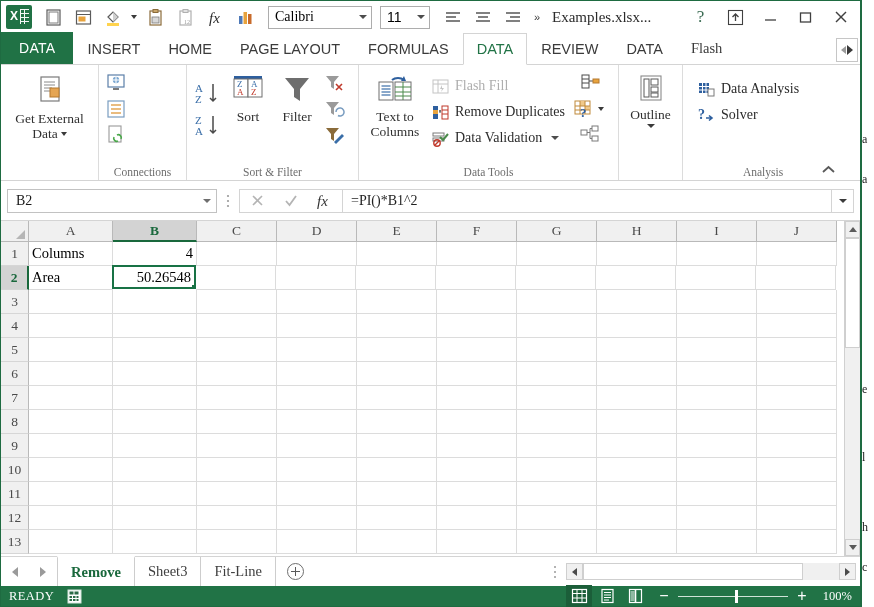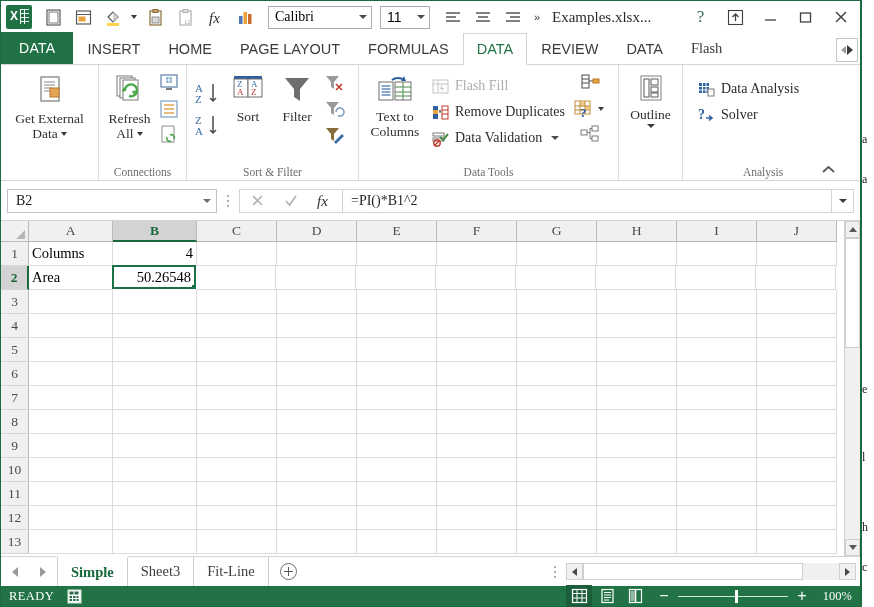--- a/index.html
+++ b/index.html
@@ -570,34 +570,20 @@
               <span>Get External</span><br>
               <span>Data</span><span class="dcaret"></span>
             </div>
           </div>
         </div>
         <div class="rgroup-label"></div>
       </div>
 
       <div class="rgroup" style="width:88px">
         <div class="rgroup-body">
-          <div class="big-btn" style="width:56px">
-            <svg width="34" height="34" viewBox="0 0 34 34">
-              <rect x="4" y="2" width="15" height="20" fill="#fff" stroke="#7a7a7a" stroke-width="1"></rect>
-              <rect x="7" y="4" width="15" height="20" fill="#fff" stroke="#7a7a7a" stroke-width="1"></rect>
-              <rect x="10" y="6" width="15" height="20" fill="#fff" stroke="#7a7a7a" stroke-width="1"></rect>
-              <path d="M12 17 a6 6 0 1 1 4 5" fill="none" stroke="#4aa84a" stroke-width="2.4"></path>
-              <path d="M11 13 l2 4 l-4.5 .5 z" fill="#4aa84a"></path>
-              <path d="M21 21 l-2 -4 l4.5 -.5 z" fill="#4aa84a"></path>
-            </svg>
-            <div class="lbl">
-              <span>Refresh</span><br>
-              <span>All</span><span class="dcaret"></span>
-            </div>
-          </div>
           <div class="icon-col">
             <div class="iconbtn">
               <svg width="22" height="22" viewBox="0 0 22 22">
                   <rect x="3" y="3" width="16" height="12" fill="#fff" stroke="#5b7fa8" stroke-width="1.2"></rect>
                   <path d="M8 16 h6 v2 h-6z" fill="#7a7a7a"></path>
                   <circle cx="11" cy="8" r="3.2" fill="#7aa6d0"></circle>
                   <path d="M11 4.5 v7 M7.5 8 h7" stroke="#fff" stroke-width="1.1"></path>
                 </svg>
             </div>
             <div class="iconbtn">
@@ -1067,21 +1053,21 @@
 
     <div class="sheetbar">
       <div class="nav-arrows">
         <div class="nav-a">
             <span class="nav-left"></span>
           </div>
         <div class="nav-a">
             <span class="nav-right"></span>
           </div>
       </div>
-      <div class="stab active">Simple</div>
+      <div class="stab active">Remove</div>
       <div class="stab">Sheet3</div>
       <div class="stab">Fit-Line</div>
       <div class="addsheet">
         <span class="plus-circle"></span>
       </div>
       <div class="sb-spacer"></div>
       <div class="sb-grip">
         <svg width="4" height="16" viewBox="0 0 4 16">
             <circle cx="2" cy="3" r="1" fill="#9a9a9a"></circle>
             <circle cx="2" cy="8" r="1" fill="#9a9a9a"></circle>

